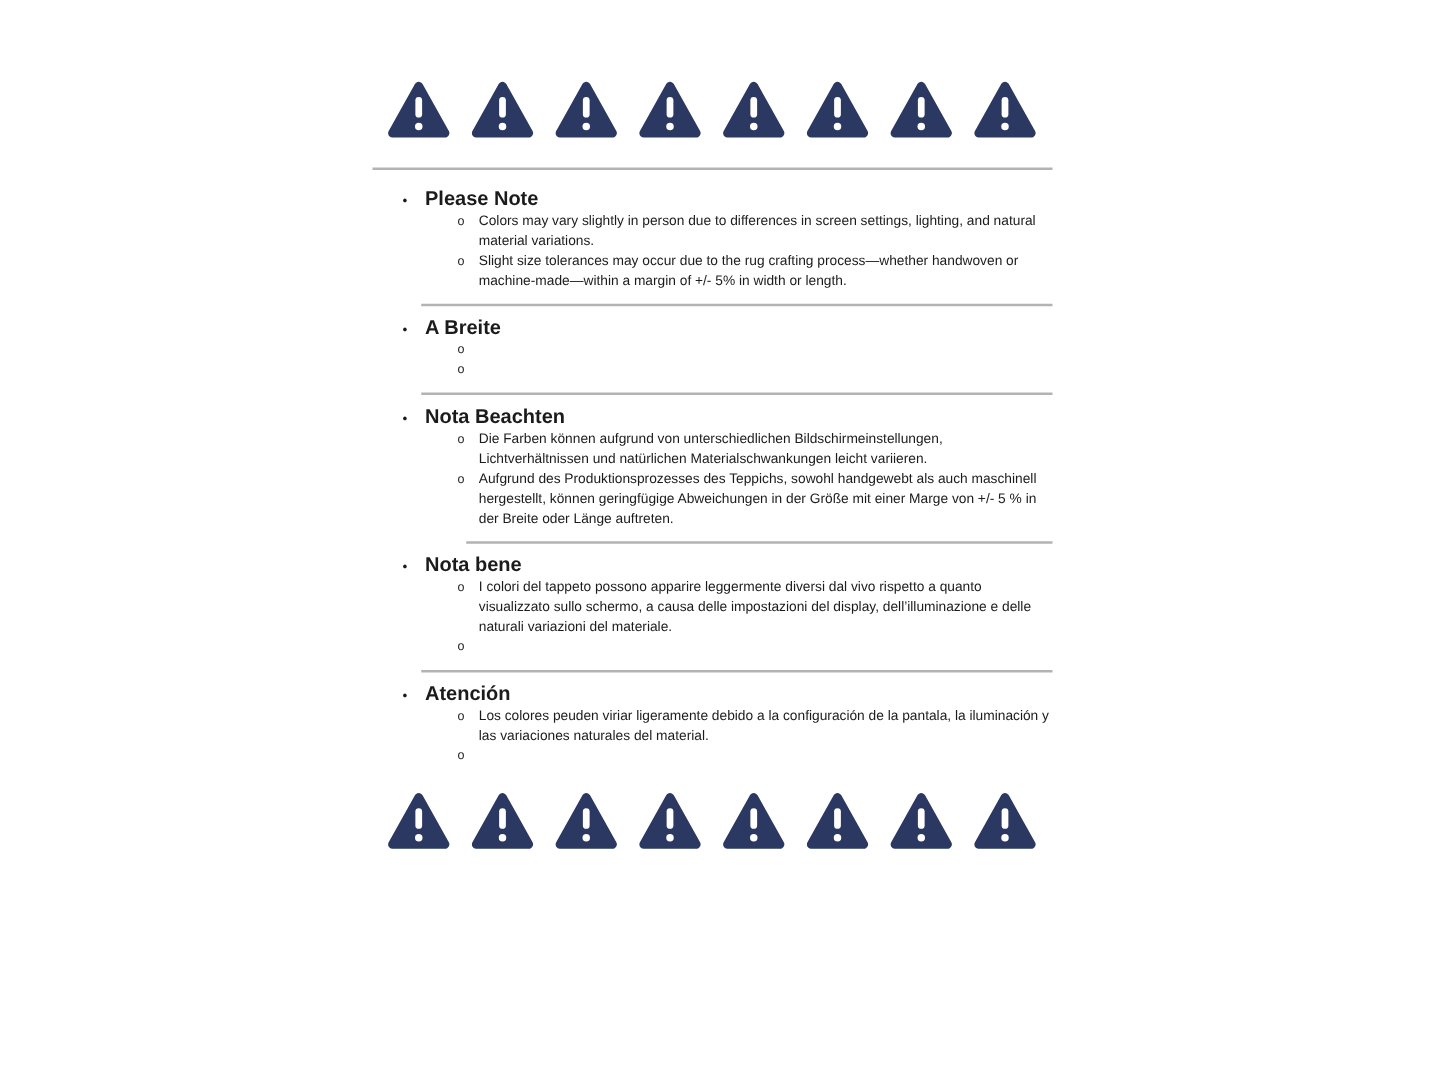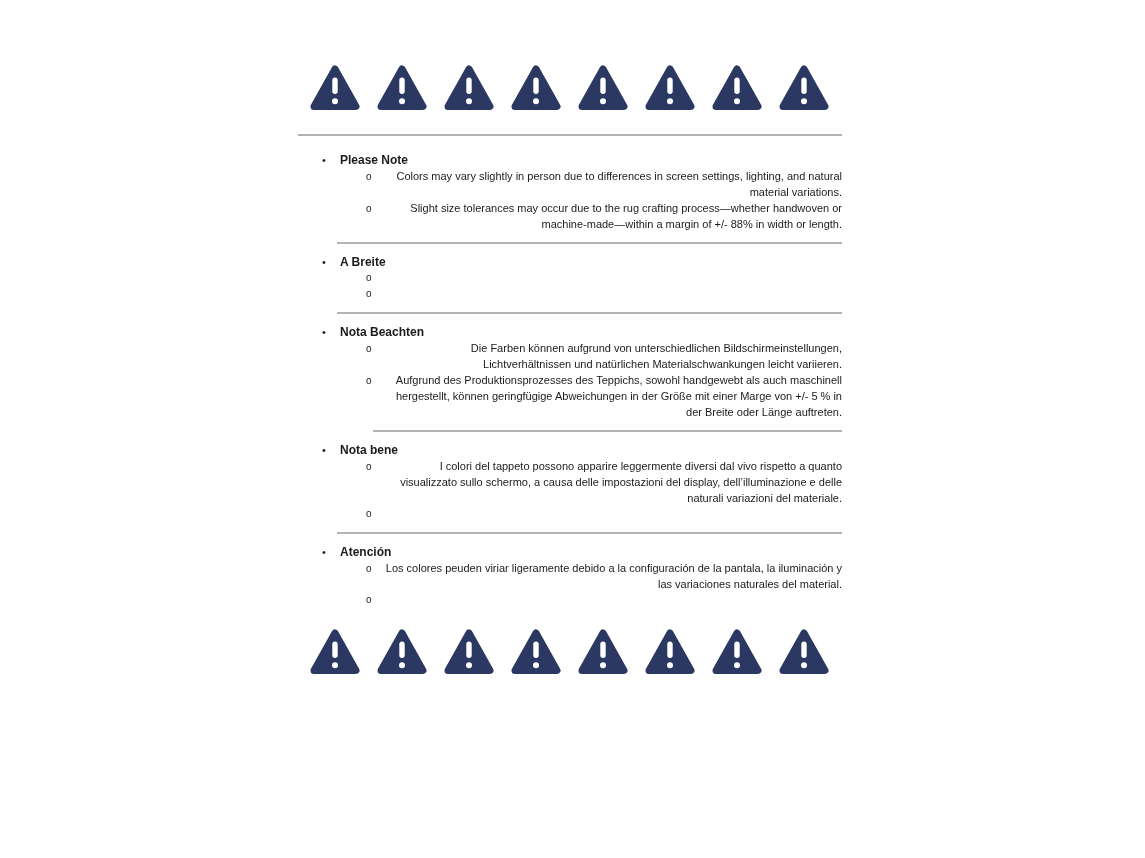--- a/index.html
+++ b/index.html
@@ -51,39 +51,38 @@
     display: flex;
     align-items: baseline;
   }
   .b1 {
     width: 18px;
     margin-left: 22px;
     font-size: 11px;
     flex: 0 0 auto;
   }
   .heading {
-    font-size: 12px;
+    font-size: 16px;
     font-weight: bold;
     line-height: 16px;
   }
   .sub {
     display: flex;
     align-items: baseline;
   }
   .b2 {
     width: 17px;
     margin-left: 66px;
     flex: 0 0 auto;
     font-size: 10px;
   }
   .sub p {
     width: 459px;
     font-size: 11px;
     line-height: 16px;
-    text-align: right;
   }
 </style>
 </head>
 <body>
 
 <svg width="0" height="0" style="position:absolute">
   <defs>
     <g id="warn-tri">
       <path class="tri-path" d="M25 5 L46 42.5 L4 42.5 Z"></path>
       <rect class="tri-mark" x="22.3" y="13.5" width="5.4" height="16.5" rx="2.7"></rect>
@@ -128,21 +127,21 @@
       <div class="heading-row">
         <span class="b1">•</span>
         <h2 class="heading">Please Note</h2>
       </div>
       <div class="sub">
         <span class="b2">o</span>
         <p>Colors may vary slightly in person due to differences in screen settings, lighting, and natural material variations.</p>
       </div>
       <div class="sub">
         <span class="b2">o</span>
-        <p>Slight size tolerances may occur due to the rug crafting process—whether handwoven or machine-made—within a margin of +/- 88% in width or length.</p>
+        <p>Slight size tolerances may occur due to the rug crafting process—whether handwoven or machine-made—within a margin of +/- 5% in width or length.</p>
       </div>
     </section>
 
     <div class="divider"></div>
 
     <section class="section">
       <div class="heading-row">
         <span class="b1">•</span>
         <h2 class="heading">A Breite</h2>
       </div>

